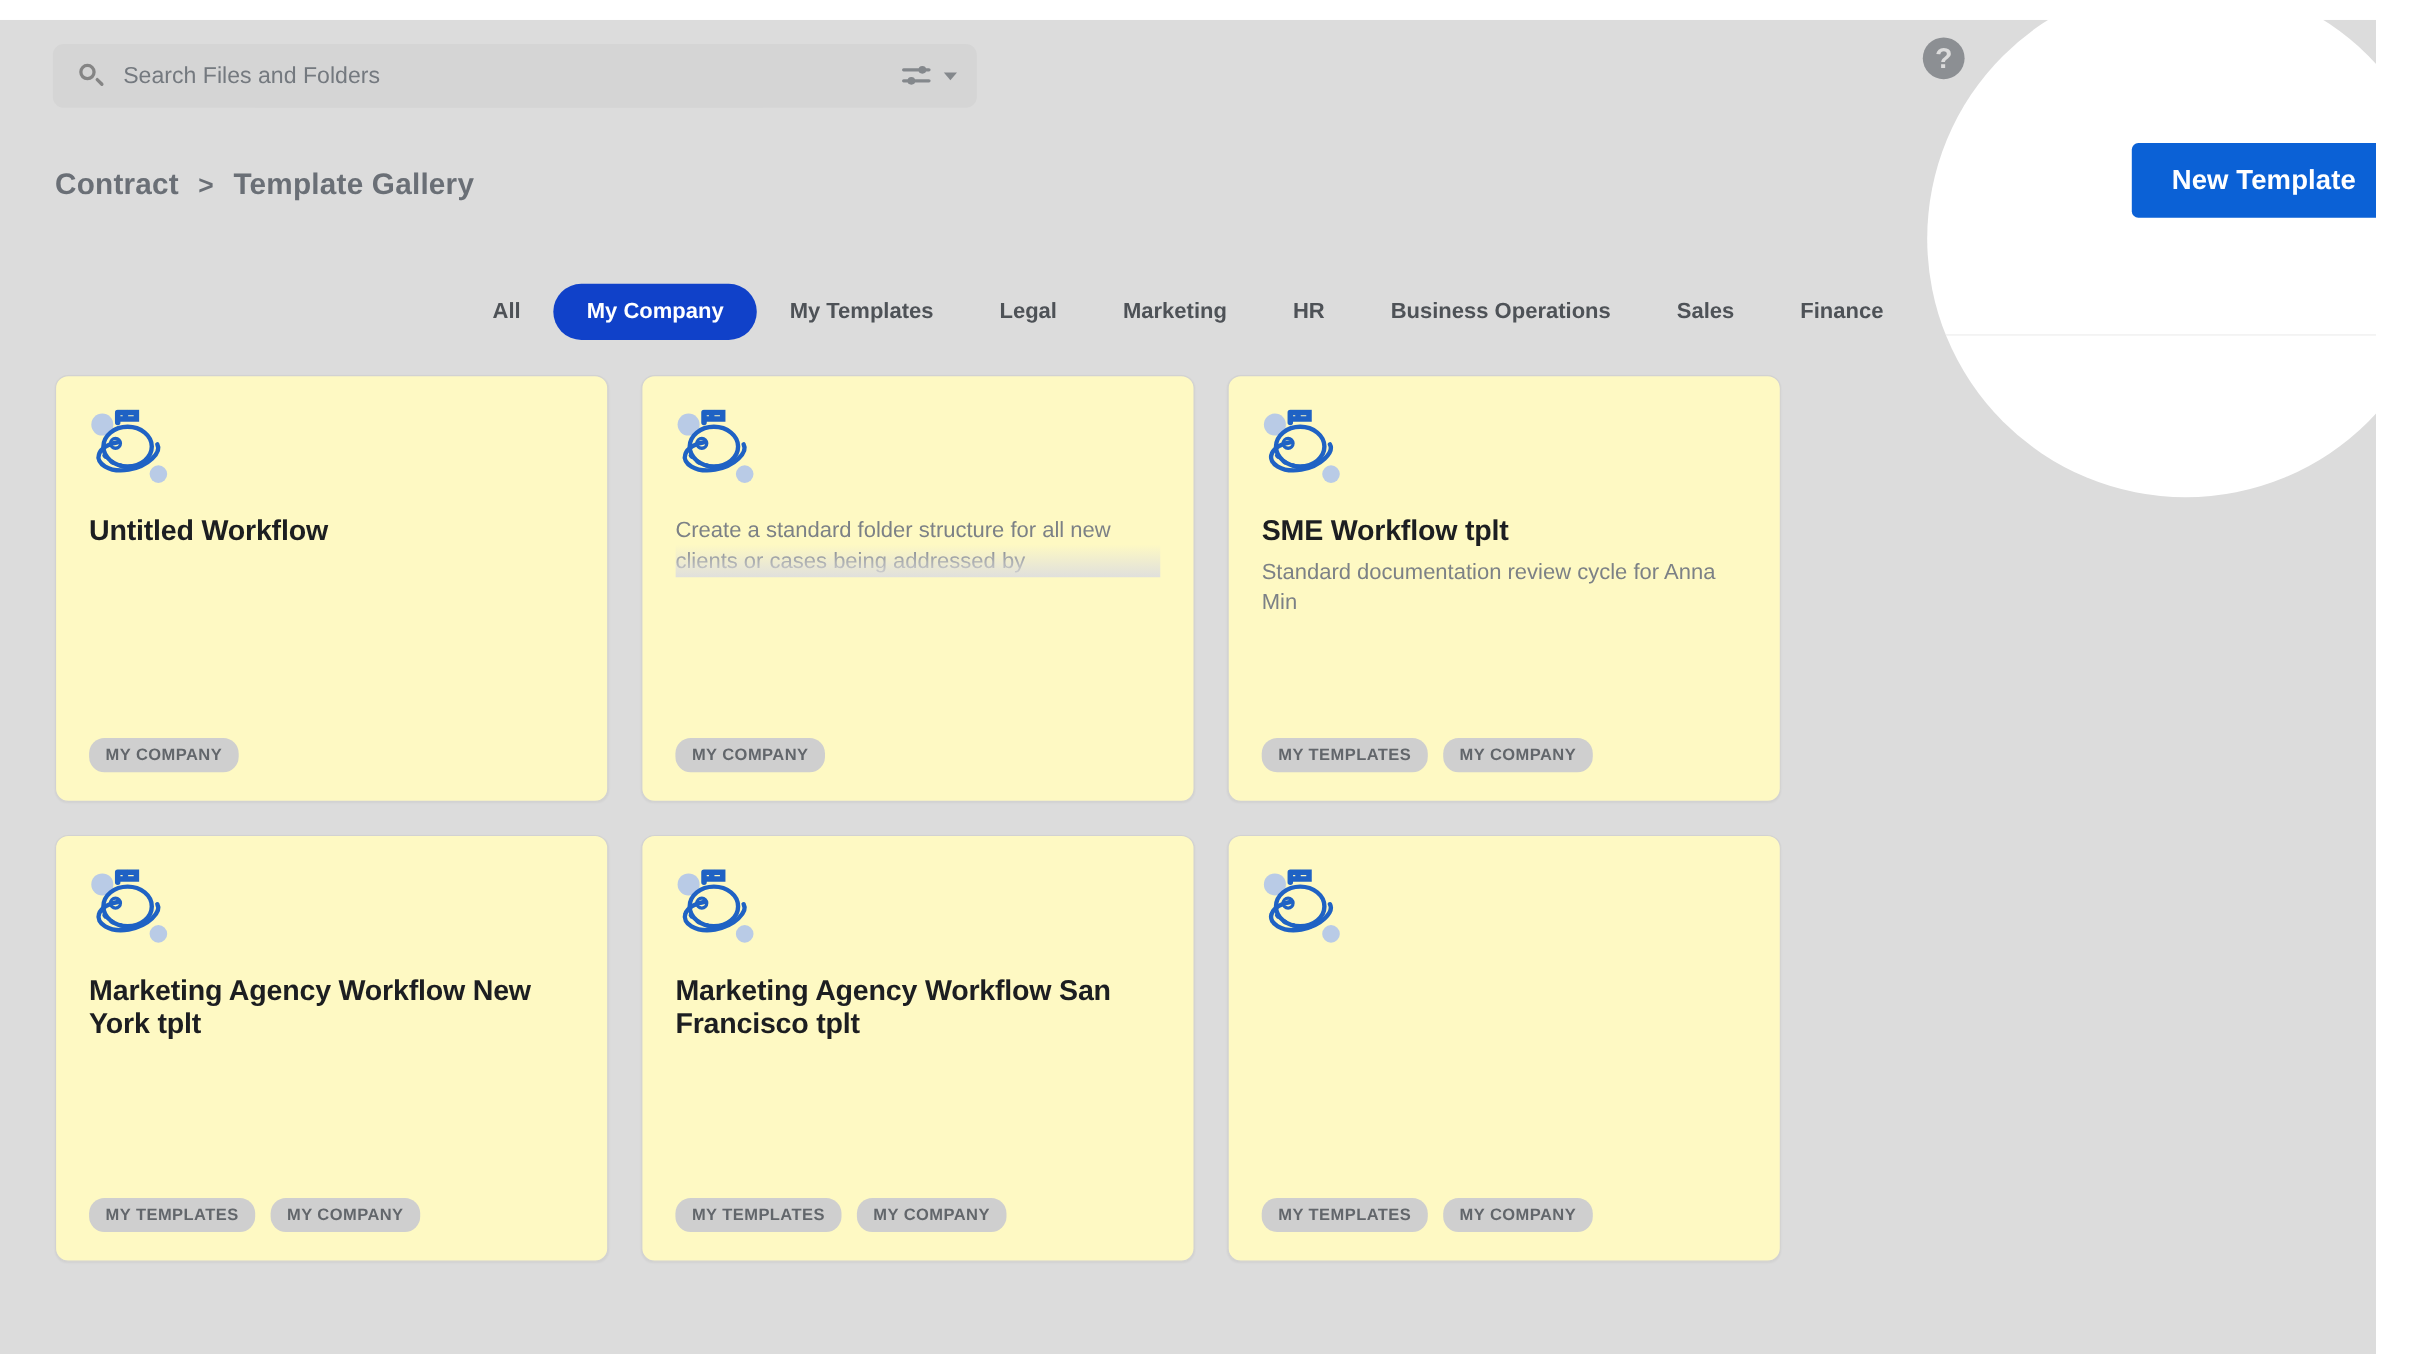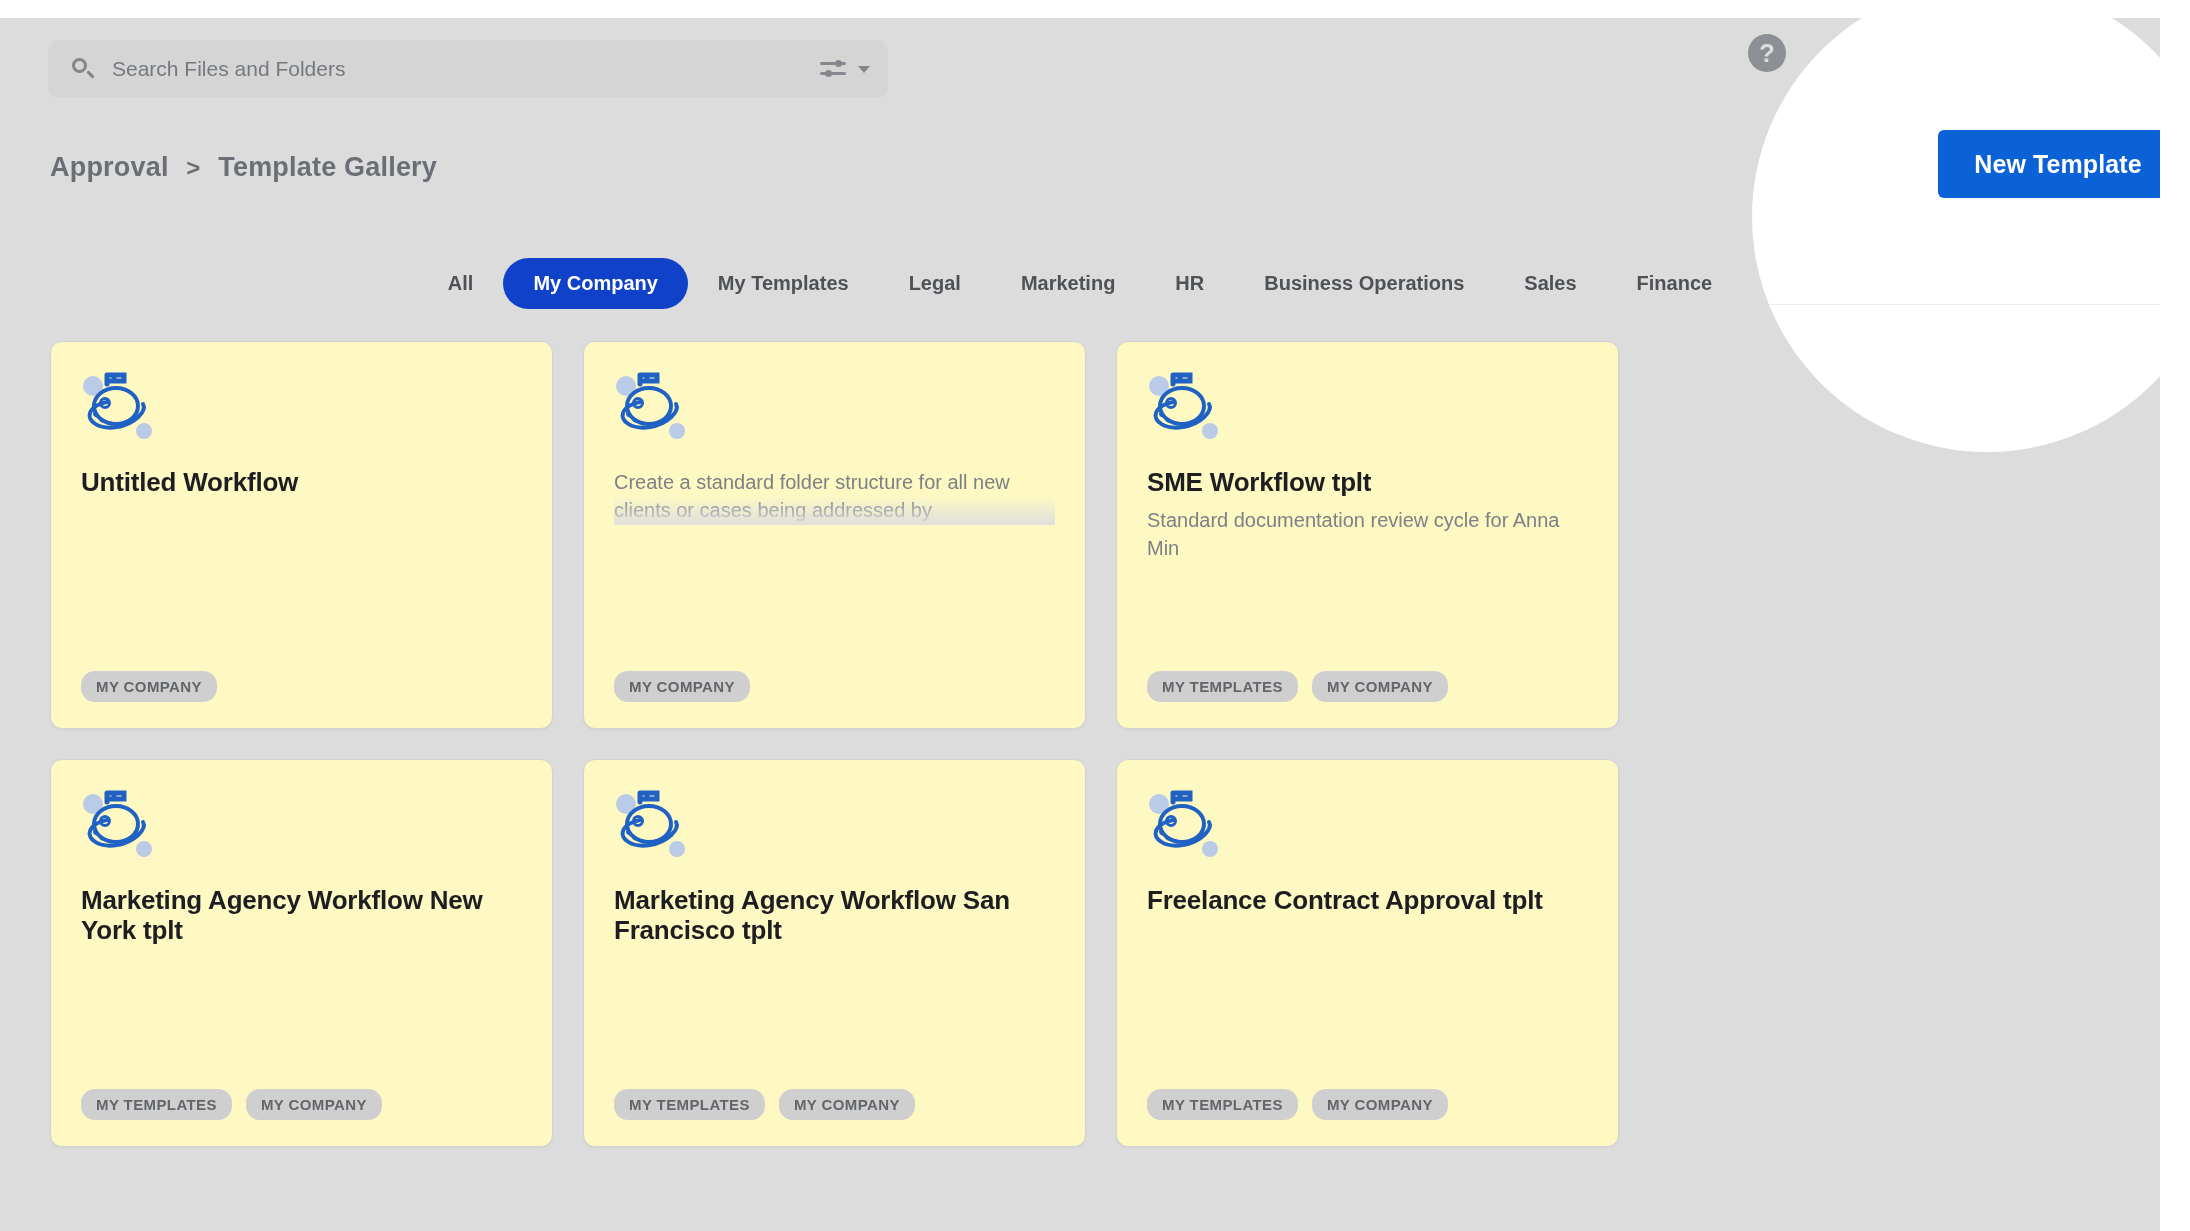--- a/index.html
+++ b/index.html
@@ -393,21 +393,21 @@
         <path d="M17 39 L29 39 L23 46 Z" fill="#8c8f93"></path>
         <rect x="20" y="0" width="6" height="6" rx="3" fill="#8c8f93"></rect>
       </svg>
       <span class="badge">9+</span>
     </div>
 
     <div class="avatar"></div>
   </div>
 
   <div class="breadcrumb">
-    <span>Approval</span>
+    <span>Contract</span>
     <span class="sep">&gt;</span>
     <span class="crumb-current">Template Gallery</span>
   </div>
 
   <div class="tabs" id="tabs-row">
       <div class="tab">All</div>
       <div class="tab active">My Company</div>
       <div class="tab">My Templates</div>
       <div class="tab">Legal</div>
       <div class="tab">Marketing</div>
@@ -512,21 +512,20 @@
           <svg width="78" height="70" viewBox="0 0 78 70" aria-hidden="true">
             <circle cx="12" cy="14" r="10" fill="#b9cbe6"></circle>
             <circle cx="63" cy="59" r="8" fill="#b9cbe6"></circle>
             <path d="M26 12 L26 3 M26 3 L33 3 L33 9 L26 9 M36 3 L43 3 L43 9 L36 9" stroke="#1f62c4" stroke-width="5" fill="none" stroke-linecap="round"></path>
             <ellipse cx="35" cy="34" rx="22" ry="18" fill="none" stroke="#1f62c4" stroke-width="4"></ellipse>
             <circle cx="24" cy="31" r="4.5" fill="none" stroke="#1f62c4" stroke-width="3"></circle>
             <path d="M62 32 C66 39 54 52 36 55 C18 58 6 49 9 41 C11 35 19 31 26 30" fill="none" stroke="#1f62c4" stroke-width="4" stroke-linecap="round"></path>
             <path d="M14 42 C20 50 32 54 45 52" fill="none" stroke="#1f62c4" stroke-width="4" stroke-linecap="round" stroke-dasharray="1.5 7"></path>
           </svg>
         </div>
-        <div class="card-title">Freelance Contract Approval tplt</div>
         <div class="card-tags">
           <span class="tag">MY TEMPLATES</span>
           <span class="tag">MY COMPANY</span>
         </div>
       </div>
     </div>
 
   <div class="spotlight">
     <div class="inner-divider"></div>
   </div>

